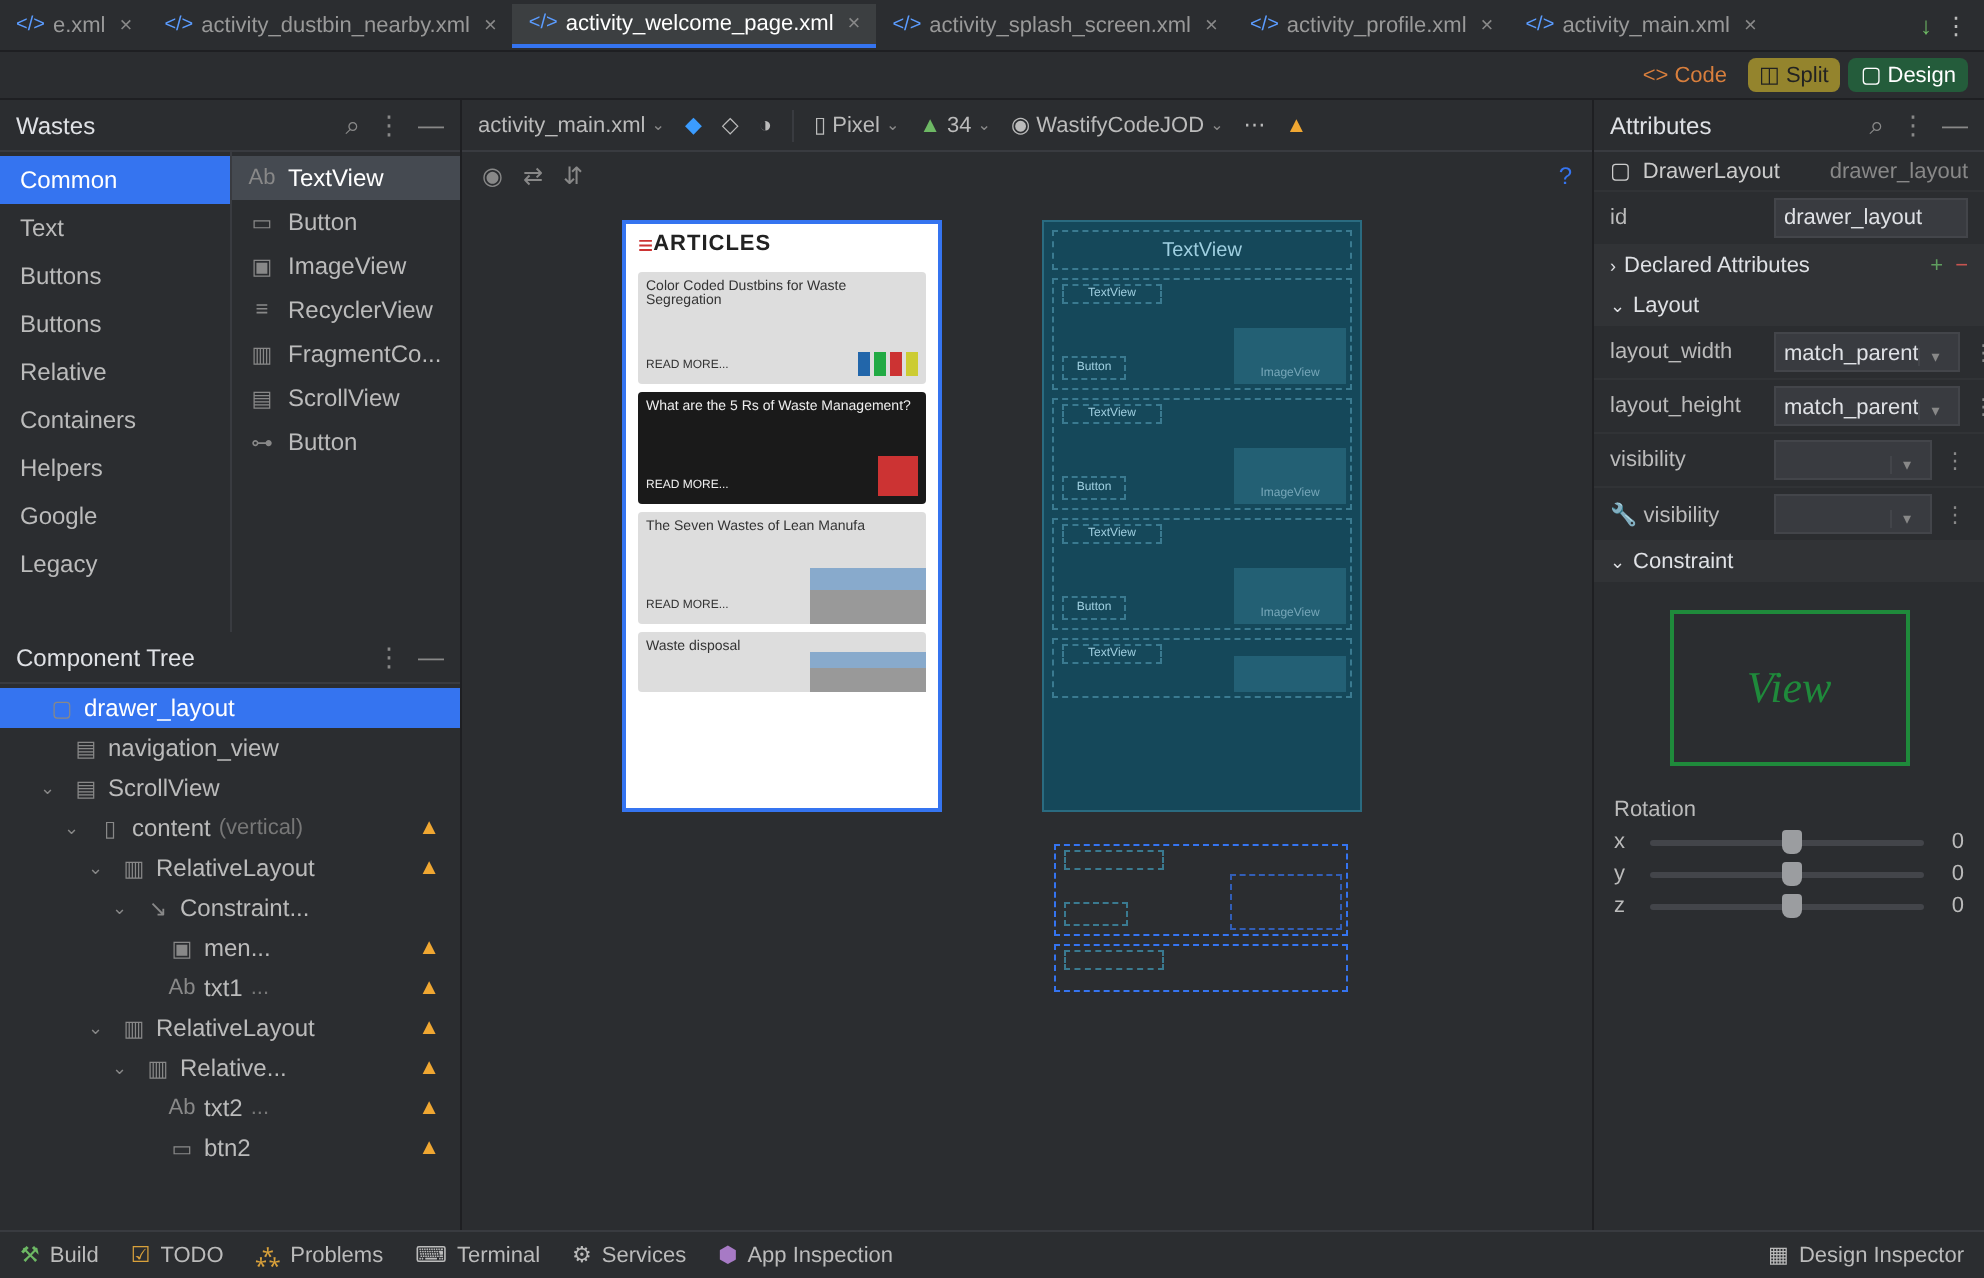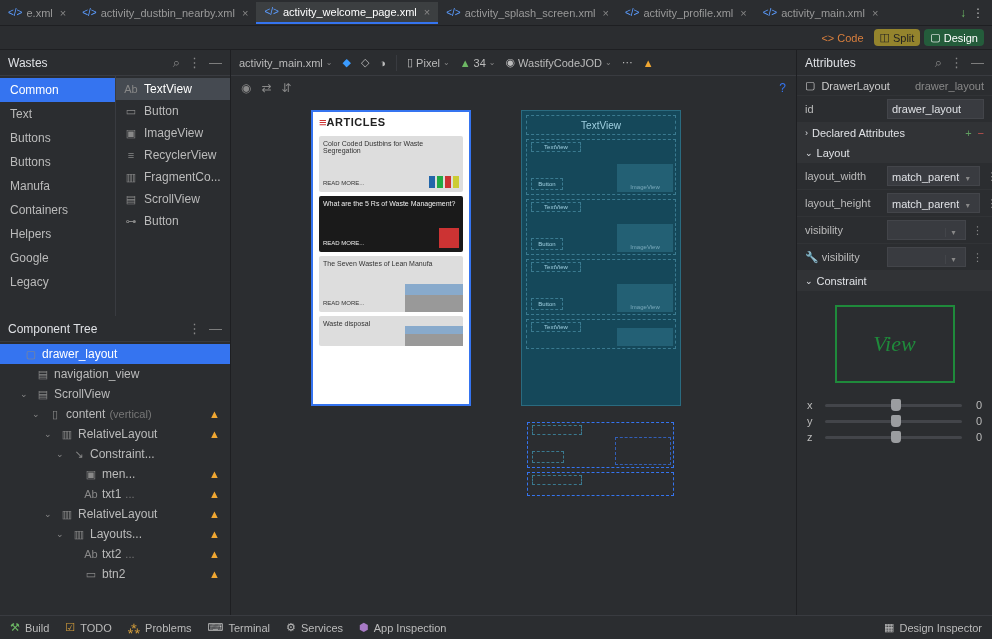--- a/index.html
+++ b/index.html
@@ -172,21 +172,21 @@
       <span class="icon">⌕</span>
       <span class="icon">⋮</span>
       <span class="icon">—</span>
     </div>
     <div class="palette-body">
       <div class="palette-cats">
         <div class="palette-cat active">Common</div>
         <div class="palette-cat">Text</div>
         <div class="palette-cat">Buttons</div>
         <div class="palette-cat">Buttons</div>
-        <div class="palette-cat">Manufa</div>
+        <div class="palette-cat">Relative</div>
         <div class="palette-cat">Containers</div>
         <div class="palette-cat">Helpers</div>
         <div class="palette-cat">Google</div>
         <div class="palette-cat">Legacy</div>
       </div>
       <div class="palette-items">
         <div class="palette-item sel">
             <span class="pi-icon">Ab</span>
             <span>TextView</span>
           </div>
@@ -282,21 +282,21 @@
           <span class="tree-indent" style="width: 36px;"></span>
           <span class="tree-arrow">⌄</span>
           <span class="tree-icon">▥</span>
           <span>RelativeLayout</span>
           <span class="tree-warn">▲</span>
         </div>
         <div class="tree-row">
           <span class="tree-indent" style="width: 48px;"></span>
           <span class="tree-arrow">⌄</span>
           <span class="tree-icon">▥</span>
-          <span>Layouts...</span>
+          <span>Relative...</span>
           <span class="tree-warn">▲</span>
         </div>
         <div class="tree-row">
           <span class="tree-indent" style="width: 60px;"></span>
           <span class="tree-arrow"></span>
           <span class="tree-icon">Ab</span>
           <span>txt2</span>
           <span class="tree-muted"> ...</span>
           <span class="tree-warn">▲</span>
         </div>
@@ -471,20 +471,21 @@
           <span style="flex:1"></span>
           <span class="chev">▾</span>
         </div>
       <span class="attr-flag">⋮</span>
     </div>
     <div class="section-hd">
       <span class="chev">⌄</span>
       <span>Constraint</span>
     </div>
     <div class="view-preview">View</div>
+    <div class="rotation-label">Rotation</div>
     <div class="slider-row">
       <span class="axis">x</span>
       <div class="slider-track">
           <div class="slider-thumb"></div>
         </div>
       <span class="slider-val">0</span>
     </div>
     <div class="slider-row">
       <span class="axis">y</span>
       <div class="slider-track">

